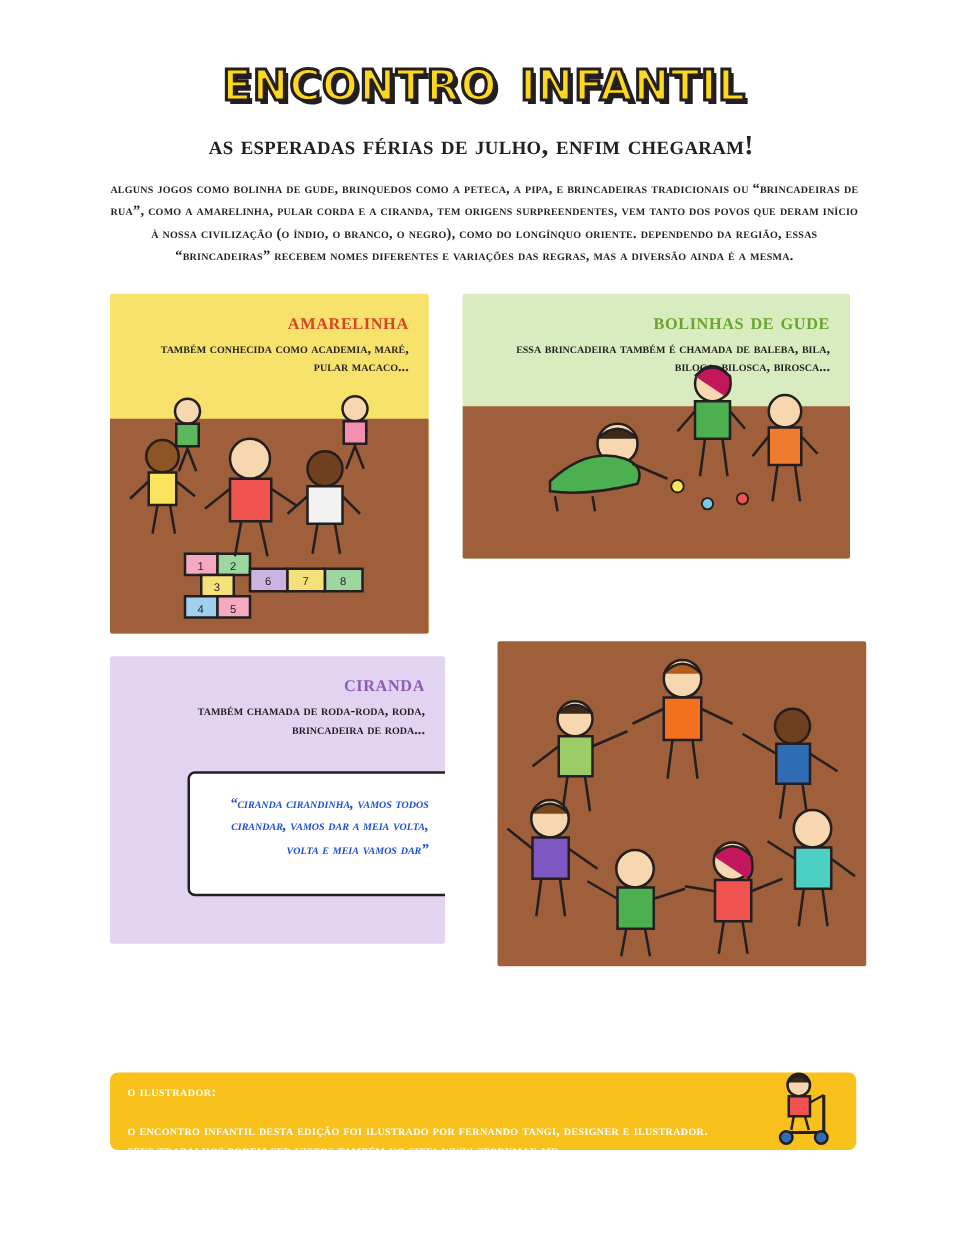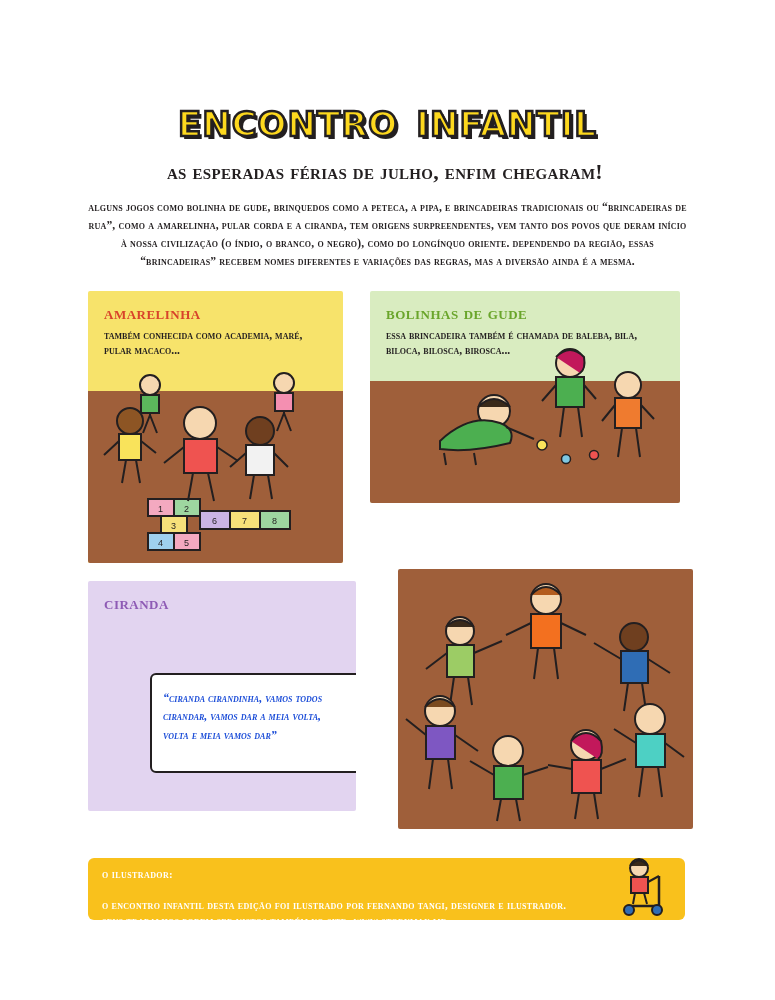--- a/index.html
+++ b/index.html
@@ -18,21 +18,21 @@
   .page {
     position: relative;
     width: 775px;
     height: 1000px;
     box-sizing: border-box;
   }
 
   
   .title-block {
     text-align: center;
-    padding-top: 94px;
+    padding-top: 38px;
   }
   .main-title {
     font-family: "DejaVu Sans", sans-serif;
     font-weight: bold;
     font-size: 49px;
     letter-spacing: 1px;
     color: #fdd81e;
     -webkit-text-stroke: 2.5px #231f20;
     text-shadow: 3px 3px 0 #231f20;
     font-variant: small-caps;
@@ -67,20 +67,21 @@
   
   .panels {
     position: relative;
     margin-top: 20px;
     height: 530px;
   }
   .panel {
     position: absolute;
     box-sizing: border-box;
     overflow: hidden;
+    text-align: right;
   }
   .panel-head {
     padding: 12px 16px 8px 16px;
   }
   .panel-title {
     font-family: "Liberation Serif", serif;
     font-weight: bold;
     font-size: 18px;
     font-variant: small-caps;
     text-transform: lowercase;
@@ -337,20 +338,21 @@
 
         <circle class="marble" cx="172" cy="104" r="5" fill="#f9e35b" stroke="#231f20" stroke-width="1.5"></circle>
         <circle cx="196" cy="118" r="4.5" fill="#7ec8e3" stroke="#231f20" stroke-width="1.5"></circle>
         <circle cx="224" cy="114" r="4.5" fill="#ef5350" stroke="#231f20" stroke-width="1.5"></circle>
       </svg>
     </div>
 
     <div class="panel" id="panel-ciranda">
       <div class="panel-head">
         <div class="panel-title">Ciranda</div>
+        <p class="panel-text">Também chamada de roda-roda, roda, brincadeira de roda...</p>
       </div>
       <div class="bubble"></div>
       <div class="bubble-tail"></div>
       <div class="bubble-tail-inner"></div>
       <div class="quote">“Ciranda cirandinha, vamos todos cirandar, vamos dar a meia volta, volta e meia vamos dar”</div>
     </div>
 
     <div class="ground-c">
       <svg width="295" height="260" viewBox="0 0 295 260">
 

